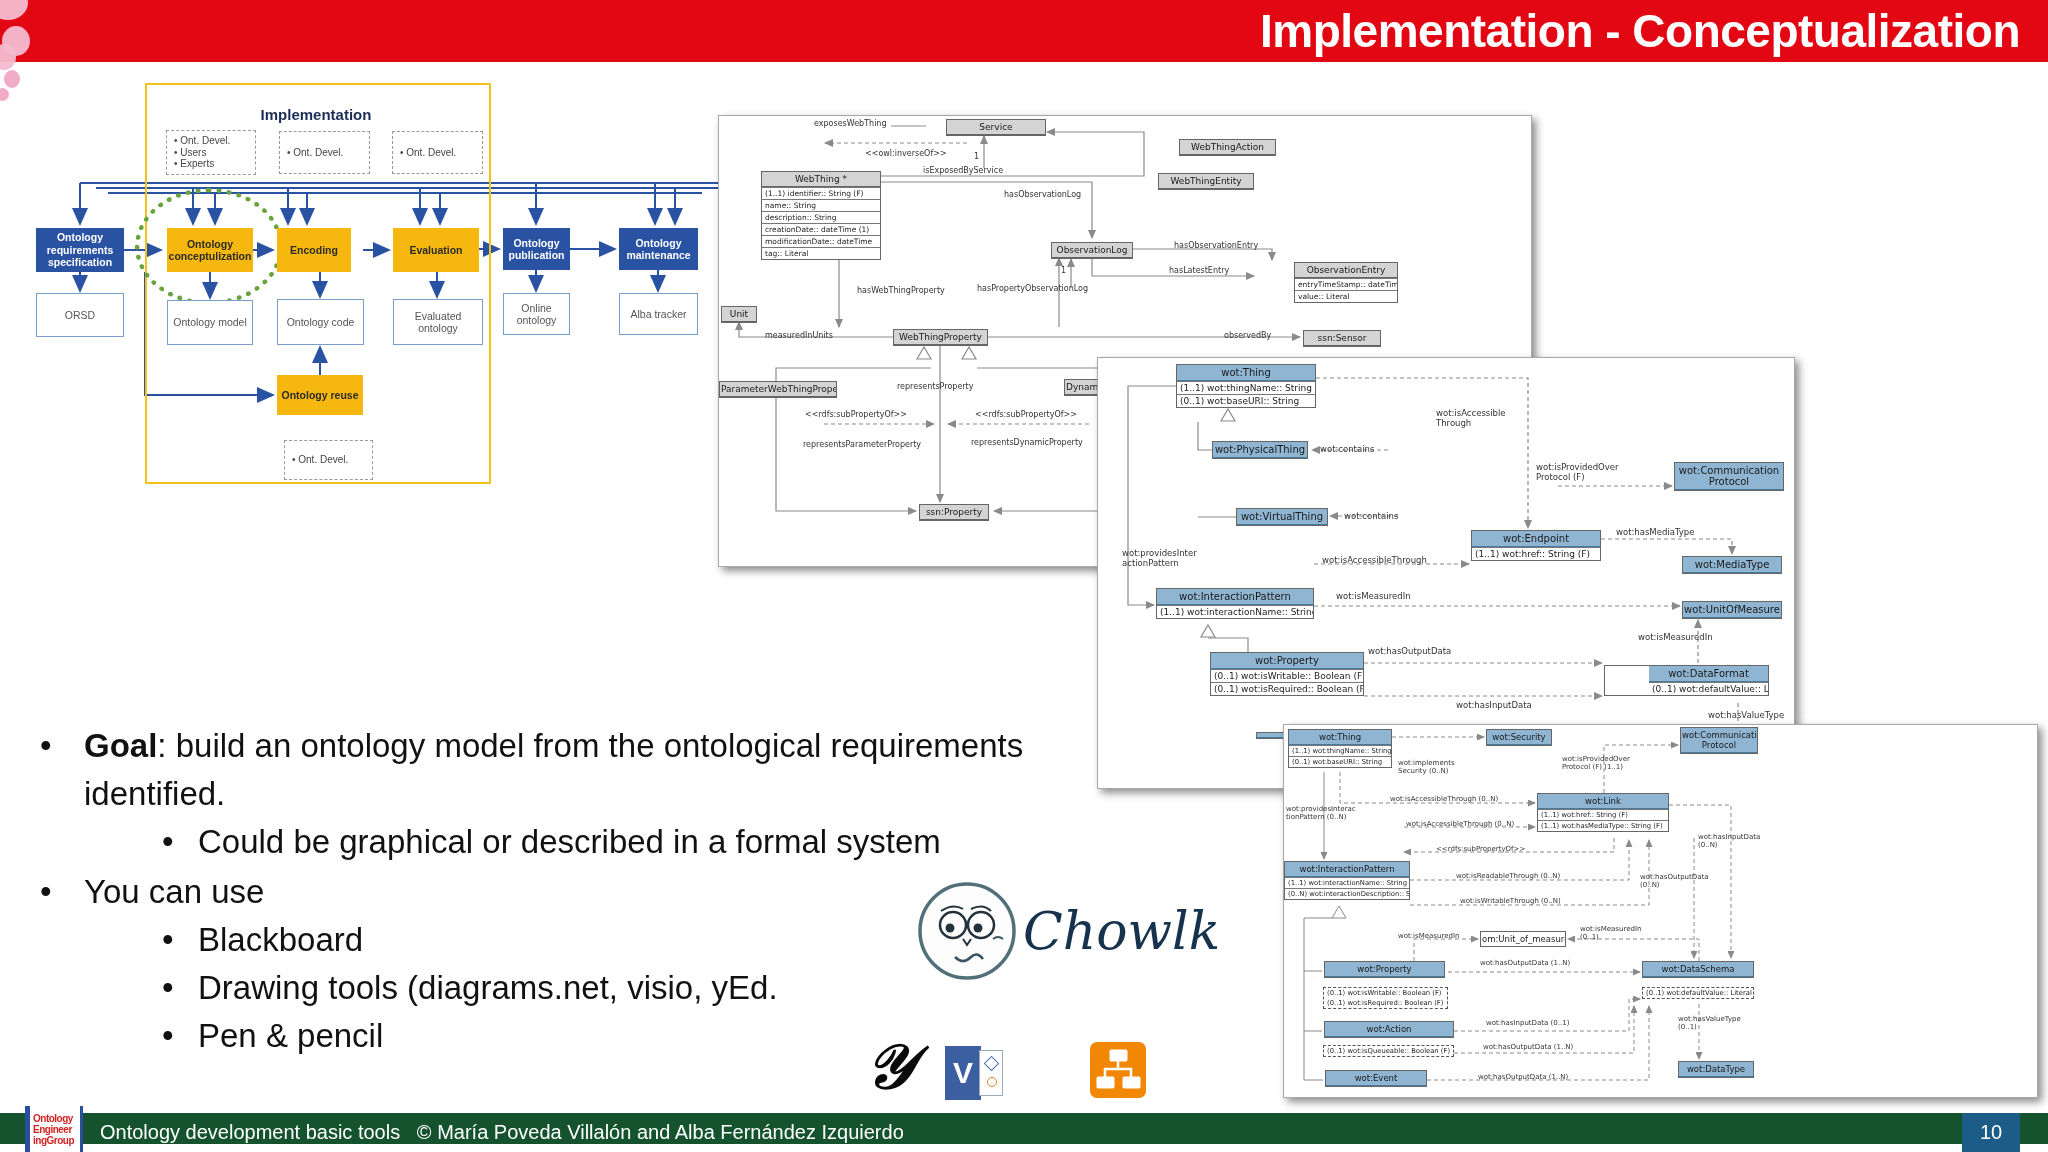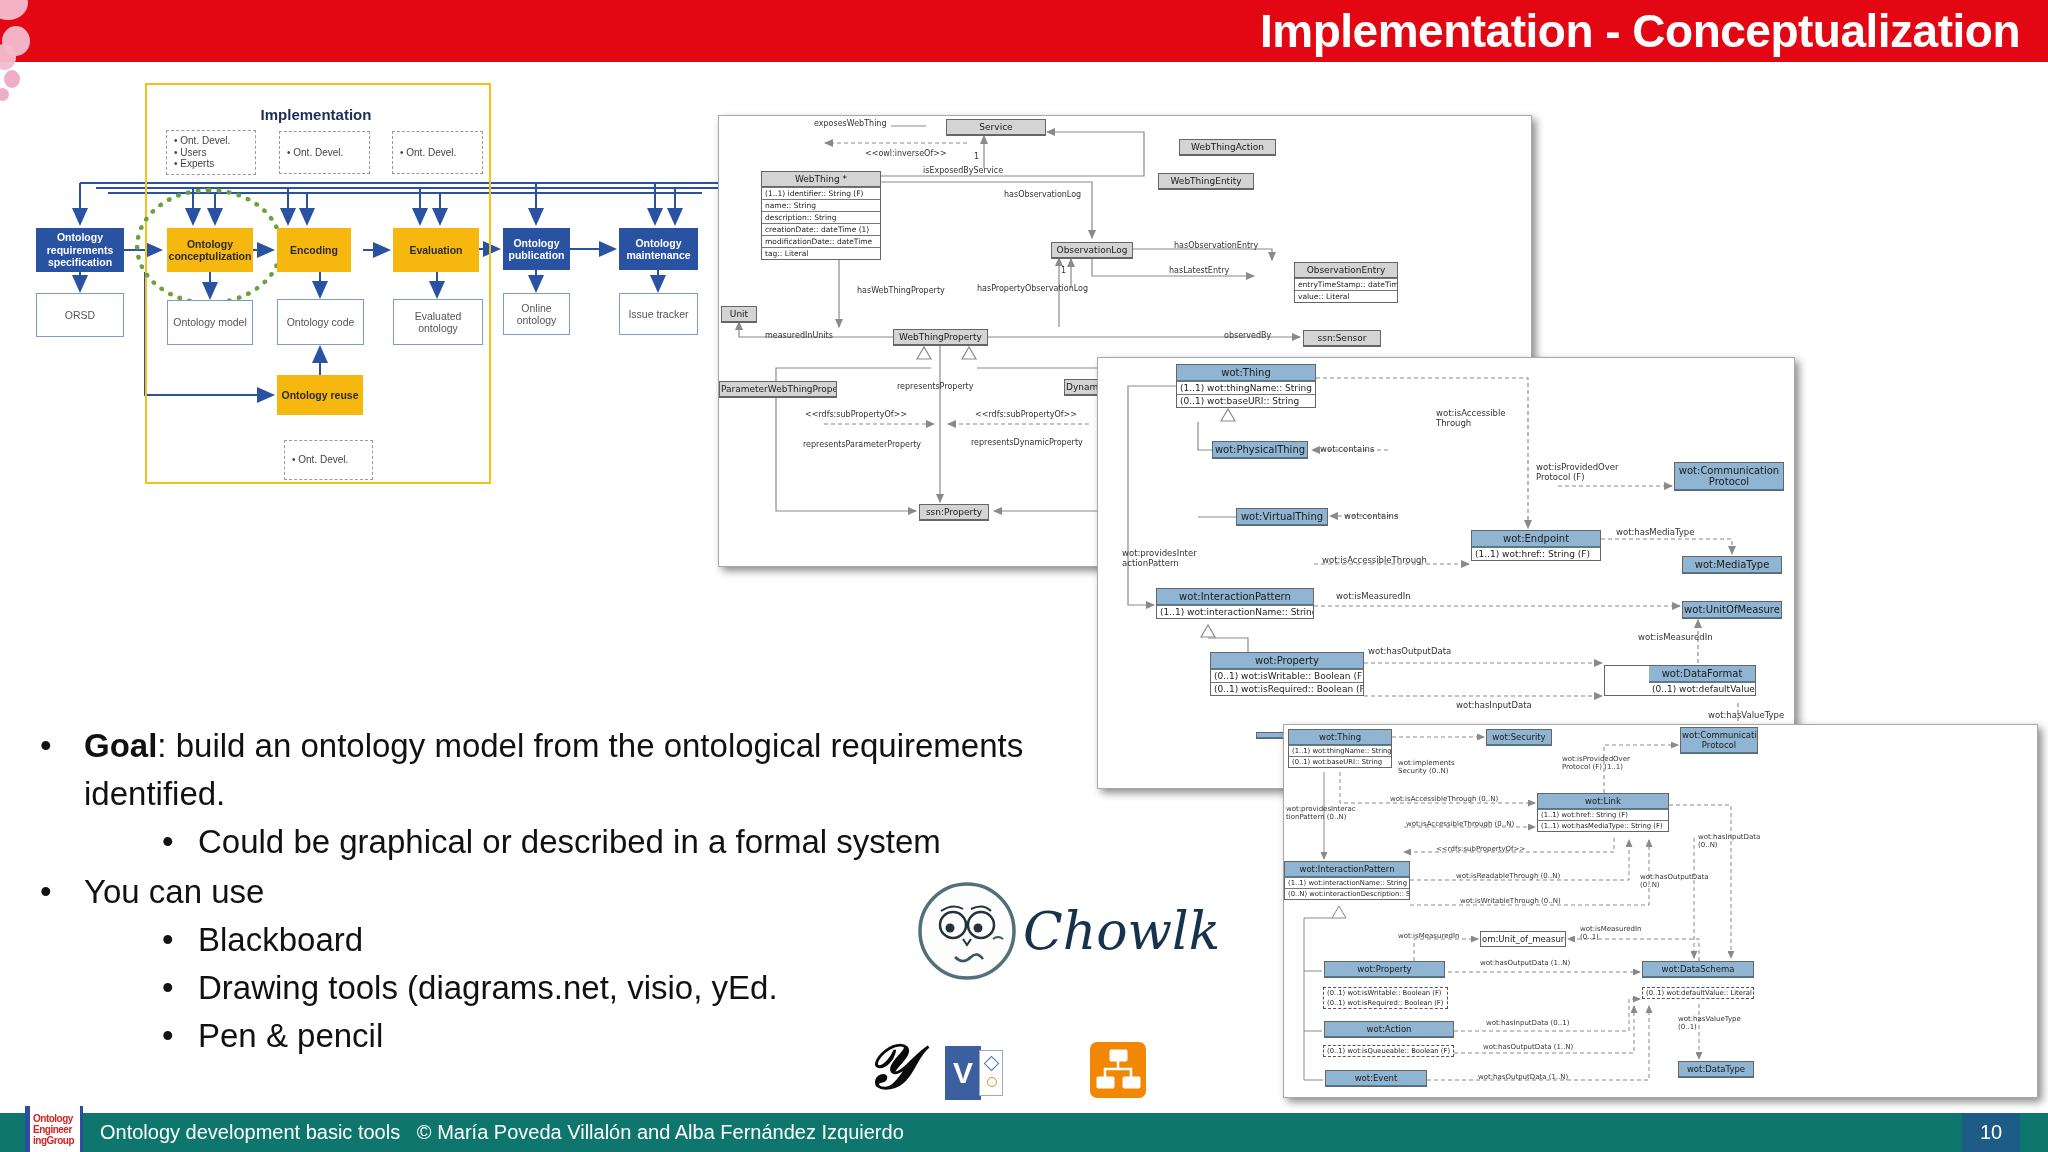--- a/index.html
+++ b/index.html
@@ -59,21 +59,21 @@
        font-style:italic;font-weight:bold;font-size:62px;color:#0a0a0a;text-align:center;}
   .visio{position:absolute;left:945px;top:1046px;width:60px;height:54px;}
   .visio .vleft{position:absolute;left:0;top:0;width:36px;height:54px;background:#3b5fa0;color:#fff;
        font-weight:bold;font-size:30px;display:flex;align-items:center;justify-content:center;}
   .visio .vright{position:absolute;left:34px;top:4px;width:24px;height:46px;background:#fff;
        border:1px solid #9ab;box-sizing:border-box;}
   .visio .vd{position:absolute;left:6px;top:7px;width:9px;height:9px;border:1.5px solid #4a72b8;transform:rotate(45deg);}
   .visio .vs{position:absolute;left:7px;top:26px;width:8px;height:8px;border:1.5px solid #e28a2b;border-radius:50%;}
   .drawio{position:absolute;left:1090px;top:1042px;width:56px;height:56px;background:#f28705;border-radius:7px;}
   
-  .ftr{position:absolute;left:0;top:1113px;width:2048px;height:40px;background:#0f766e;}
+  .ftr{position:absolute;left:0;top:1113px;width:2048px;height:31px;background:#14532d;}
   .ftr .ftext{position:absolute;left:100px;top:0;line-height:39px;color:#fff;font-size:20px;white-space:nowrap;}
   .ftr .fpage{position:absolute;right:28px;top:0;width:58px;height:39px;background:#1d5c87;color:#fff;
        font-size:20px;display:flex;align-items:center;justify-content:center;}
   .oeg{position:absolute;left:25px;top:1106px;width:58px;height:46px;background:#fff;
        border-left:5px solid #2b4ea0;border-right:3px solid #2b4ea0;box-sizing:border-box;
        display:flex;flex-direction:column;justify-content:center;padding-left:3px;}
   .oeg div{color:#d42222;font-size:10px;font-weight:bold;line-height:11px;letter-spacing:-0.5px;}
 </style>
 </head>
 <body>
@@ -145,21 +145,21 @@
         <div class="fc blue" style="left: 473px; top: 148px; width: 67px; height: 42px;">Ontology
 publication</div>
         <div class="fc blue" style="left: 589px; top: 148px; width: 79px; height: 42px;">Ontology
 maintenance</div>
         <div class="fc white" style="left: 6px; top: 213px; width: 88px; height: 44px;">ORSD</div>
         <div class="fc white" style="left: 137px; top: 220px; width: 86px; height: 45px;">Ontology model</div>
         <div class="fc white" style="left: 247px; top: 219px; width: 87px; height: 46px;">Ontology code</div>
         <div class="fc white" style="left: 363px; top: 219px; width: 90px; height: 46px;">Evaluated
 ontology</div>
         <div class="fc white" style="left: 473px; top: 213px; width: 67px; height: 42px;">Online ontology</div>
-        <div class="fc white" style="left: 589px; top: 213px; width: 79px; height: 42px;">Issue tracker</div>
+        <div class="fc white" style="left: 589px; top: 213px; width: 79px; height: 42px;">Alba tracker</div>
         <div class="fc yellow" style="left: 247px; top: 295px; width: 86px; height: 40px;">Ontology reuse</div>
         <div class="fc dashed" style="left: 136px; top: 50px; width: 90px; height: 45px;">•  Ont. Devel.
 •  Users
 •  Experts</div>
         <div class="fc dashed" style="left: 249px; top: 51px; width: 91px; height: 43px;">•  Ont. Devel.</div>
         <div class="fc dashed" style="left: 362px; top: 51px; width: 91px; height: 43px;">•  Ont. Devel.</div>
         <div class="fc dashed" style="left: 254px; top: 360px; width: 89px; height: 40px;">•  Ont. Devel.</div>
       </div>
   </div>
 
@@ -321,21 +321,21 @@
         <div class="uml blue2" style="left: 584px; top: 243px; width: 100px;">
           <div class="uh">wot:UnitOfMeasure</div>
         </div>
         <div class="ulabel" style="left: 540px; top: 274px;">wot:isMeasuredIn</div>
         <div class="uml blue2" style="left: 112px; top: 294px; width: 154px;">
           <div class="uh">wot:Property</div>
           <div class="ur">(0..1) wot:isWritable:: Boolean (F)</div>
           <div class="ur">(0..1) wot:isRequired:: Boolean (F)</div>
         </div>
         <div class="ulabel" style="left: 270px; top: 288px;">wot:hasOutputData</div>
-        <div class="uml blue2" style="left: 506px; top: 307px; width: 152px; padding-left: 44px;">
+        <div class="uml blue2" style="left: 506px; top: 307px; width: 165px; padding-left: 44px;">
           <div class="uh">wot:DataFormat</div>
           <div class="ur">(0..1) wot:defaultValue:: Literal</div>
         </div>
         <div class="ulabel" style="left: 358px; top: 342px;">wot:hasInputData</div>
         <div class="ulabel" style="left: 610px; top: 352px;">wot:hasValueType</div>
         <div class="uml blue2" style="left: 158px; top: 374px; width: 92px;">
           <div class="uh"> </div>
         </div>
       </div>
   </div>

